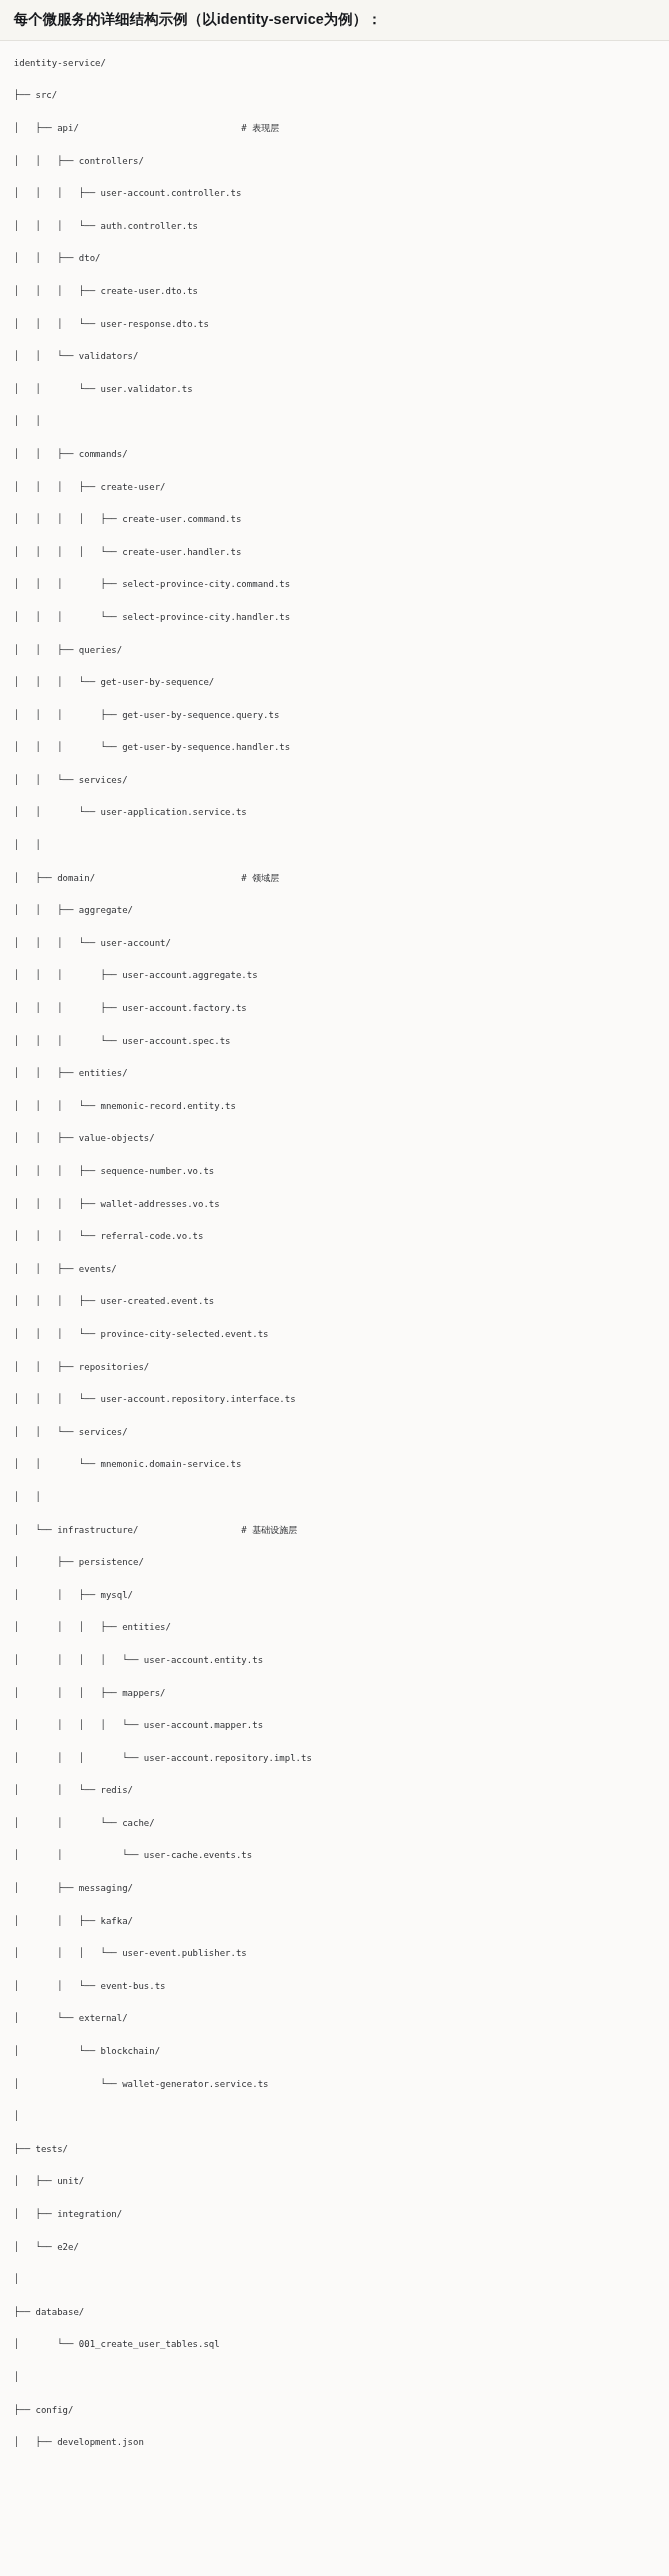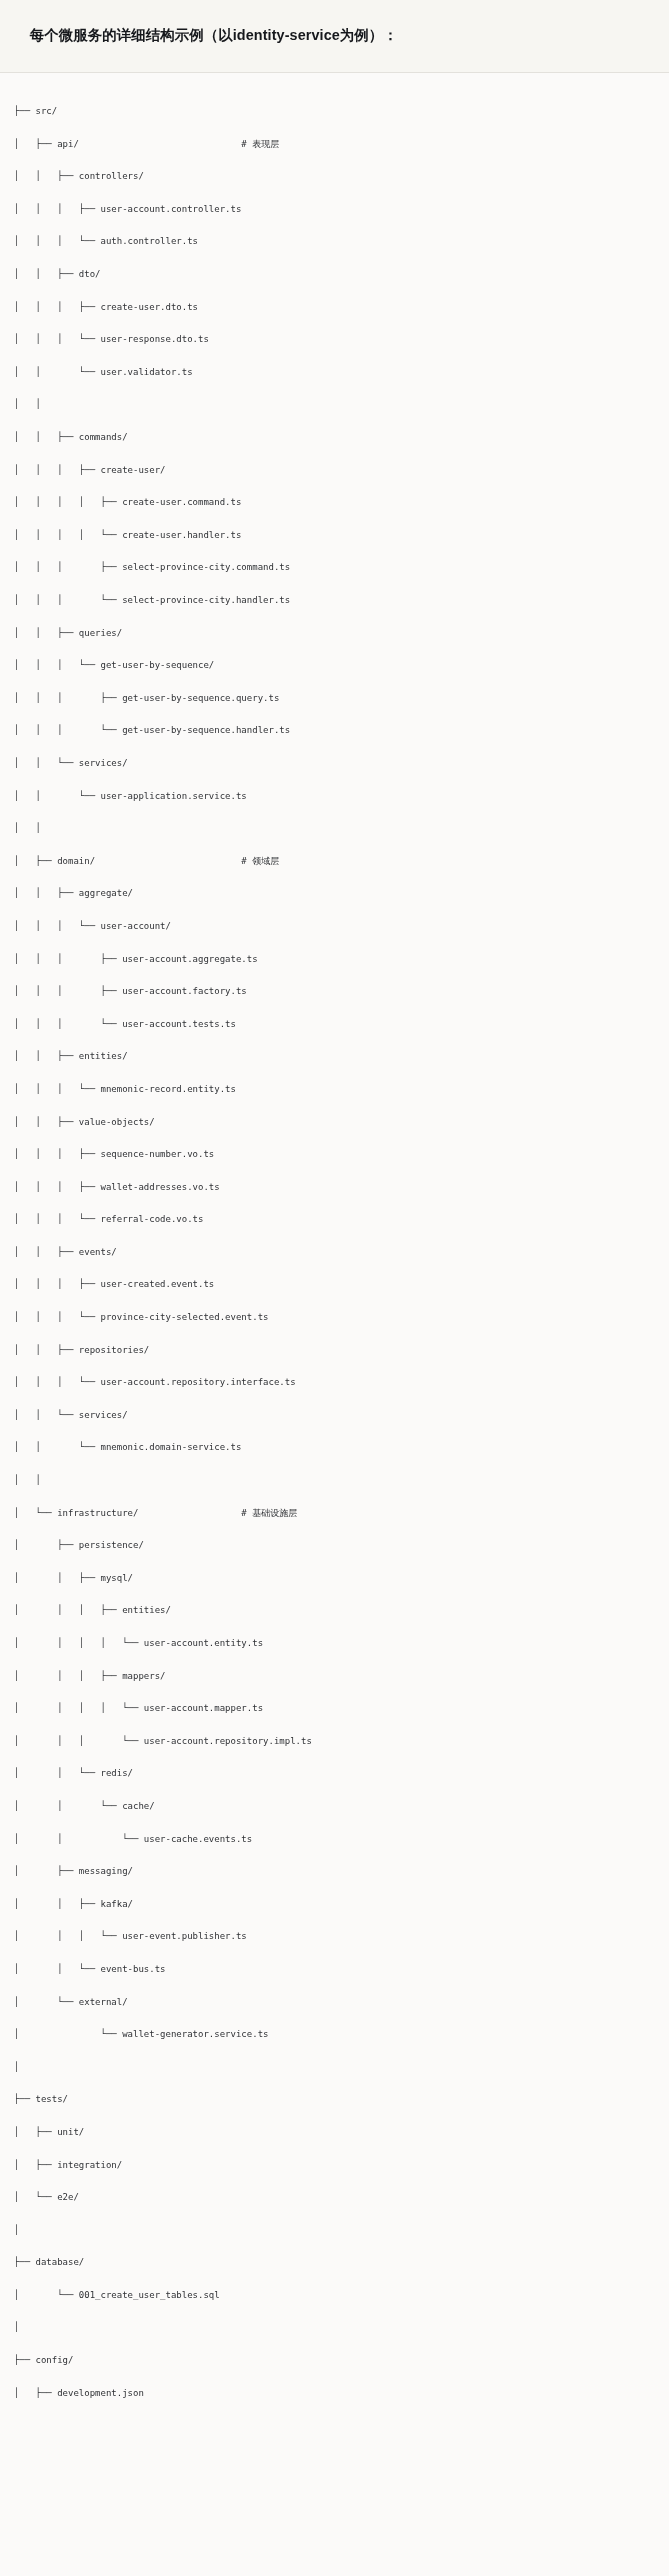--- a/index.html
+++ b/index.html
@@ -25,21 +25,21 @@
     border-bottom: 0.6px solid #e3e1dc;
     padding: 10px 13.8px 11.3px 13.8px;
     box-sizing: border-box;
   }
   .doc-title {
     font-size: 14.4px;
     font-weight: bold;
     letter-spacing: 0.1px;
     line-height: 1.3;
     color: #16181c;
-    margin: 16px;
+    margin: 0;
   }
 
   
   .tree-block {
     padding: 13.8px 13.8px 6.3px 13.8px;
     box-sizing: border-box;
   }
   pre.tree {
     margin: 0;
     font-family: "DejaVu Sans Mono", "Liberation Mono", monospace;
@@ -58,50 +58,51 @@
 </head>
 <body>
 
 <div class="page">
 
   <div class="doc-header">
     <h1 class="doc-title">每个微服务的详细结构示例（以identity-service为例）：</h1>
   </div>
 
   <div class="tree-block">
-    <pre class="tree"><code id="tree-code">
+    <pre class="tree"><code id="tree-code"><span class="tree-line">identity-service/</span>
 <span class="tree-line">├── src/</span>
 <span class="tree-line">│   ├── api/                              # 表现层</span>
 <span class="tree-line">│   │   ├── controllers/</span>
 <span class="tree-line">│   │   │   ├── user-account.controller.ts</span>
 <span class="tree-line">│   │   │   └── auth.controller.ts</span>
 <span class="tree-line">│   │   ├── dto/</span>
 <span class="tree-line">│   │   │   ├── create-user.dto.ts</span>
 <span class="tree-line">│   │   │   └── user-response.dto.ts</span>
+<span class="tree-line">│   │   └── validators/</span>
 <span class="tree-line">│   │       └── user.validator.ts</span>
 <span class="tree-line">│   │</span>
 <span class="tree-line">│   │   ├── commands/</span>
 <span class="tree-line">│   │   │   ├── create-user/</span>
 <span class="tree-line">│   │   │   │   ├── create-user.command.ts</span>
 <span class="tree-line">│   │   │   │   └── create-user.handler.ts</span>
 <span class="tree-line">│   │   │       ├── select-province-city.command.ts</span>
 <span class="tree-line">│   │   │       └── select-province-city.handler.ts</span>
 <span class="tree-line">│   │   ├── queries/</span>
 <span class="tree-line">│   │   │   └── get-user-by-sequence/</span>
 <span class="tree-line">│   │   │       ├── get-user-by-sequence.query.ts</span>
 <span class="tree-line">│   │   │       └── get-user-by-sequence.handler.ts</span>
 <span class="tree-line">│   │   └── services/</span>
 <span class="tree-line">│   │       └── user-application.service.ts</span>
 <span class="tree-line">│   │</span>
 <span class="tree-line">│   ├── domain/                           # 领域层</span>
 <span class="tree-line">│   │   ├── aggregate/</span>
 <span class="tree-line">│   │   │   └── user-account/</span>
 <span class="tree-line">│   │   │       ├── user-account.aggregate.ts</span>
 <span class="tree-line">│   │   │       ├── user-account.factory.ts</span>
-<span class="tree-line">│   │   │       └── user-account.tests.ts</span>
+<span class="tree-line">│   │   │       └── user-account.spec.ts</span>
 <span class="tree-line">│   │   ├── entities/</span>
 <span class="tree-line">│   │   │   └── mnemonic-record.entity.ts</span>
 <span class="tree-line">│   │   ├── value-objects/</span>
 <span class="tree-line">│   │   │   ├── sequence-number.vo.ts</span>
 <span class="tree-line">│   │   │   ├── wallet-addresses.vo.ts</span>
 <span class="tree-line">│   │   │   └── referral-code.vo.ts</span>
 <span class="tree-line">│   │   ├── events/</span>
 <span class="tree-line">│   │   │   ├── user-created.event.ts</span>
 <span class="tree-line">│   │   │   └── province-city-selected.event.ts</span>
 <span class="tree-line">│   │   ├── repositories/</span>
@@ -118,20 +119,21 @@
 <span class="tree-line">│       │   │   │   └── user-account.mapper.ts</span>
 <span class="tree-line">│       │   │       └── user-account.repository.impl.ts</span>
 <span class="tree-line">│       │   └── redis/</span>
 <span class="tree-line">│       │       └── cache/</span>
 <span class="tree-line">│       │           └── user-cache.events.ts</span>
 <span class="tree-line">│       ├── messaging/</span>
 <span class="tree-line">│       │   ├── kafka/</span>
 <span class="tree-line">│       │   │   └── user-event.publisher.ts</span>
 <span class="tree-line">│       │   └── event-bus.ts</span>
 <span class="tree-line">│       └── external/</span>
+<span class="tree-line">│           └── blockchain/</span>
 <span class="tree-line">│               └── wallet-generator.service.ts</span>
 <span class="tree-line">│</span>
 <span class="tree-line">├── tests/</span>
 <span class="tree-line">│   ├── unit/</span>
 <span class="tree-line">│   ├── integration/</span>
 <span class="tree-line">│   └── e2e/</span>
 <span class="tree-line">│</span>
 <span class="tree-line">├── database/</span>
 <span class="tree-line">│       └── 001_create_user_tables.sql</span>
 <span class="tree-line">│</span>

